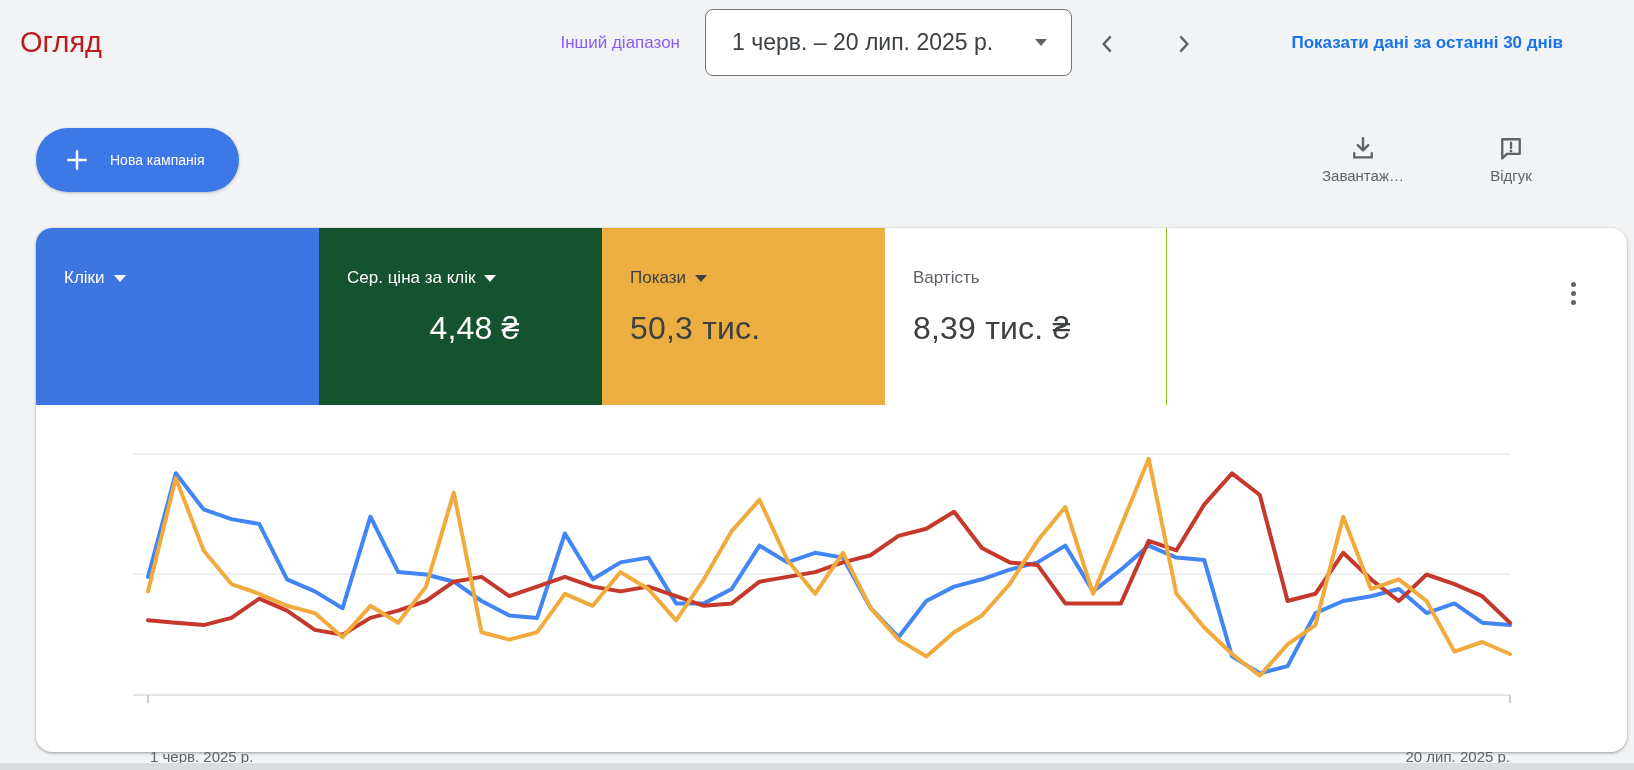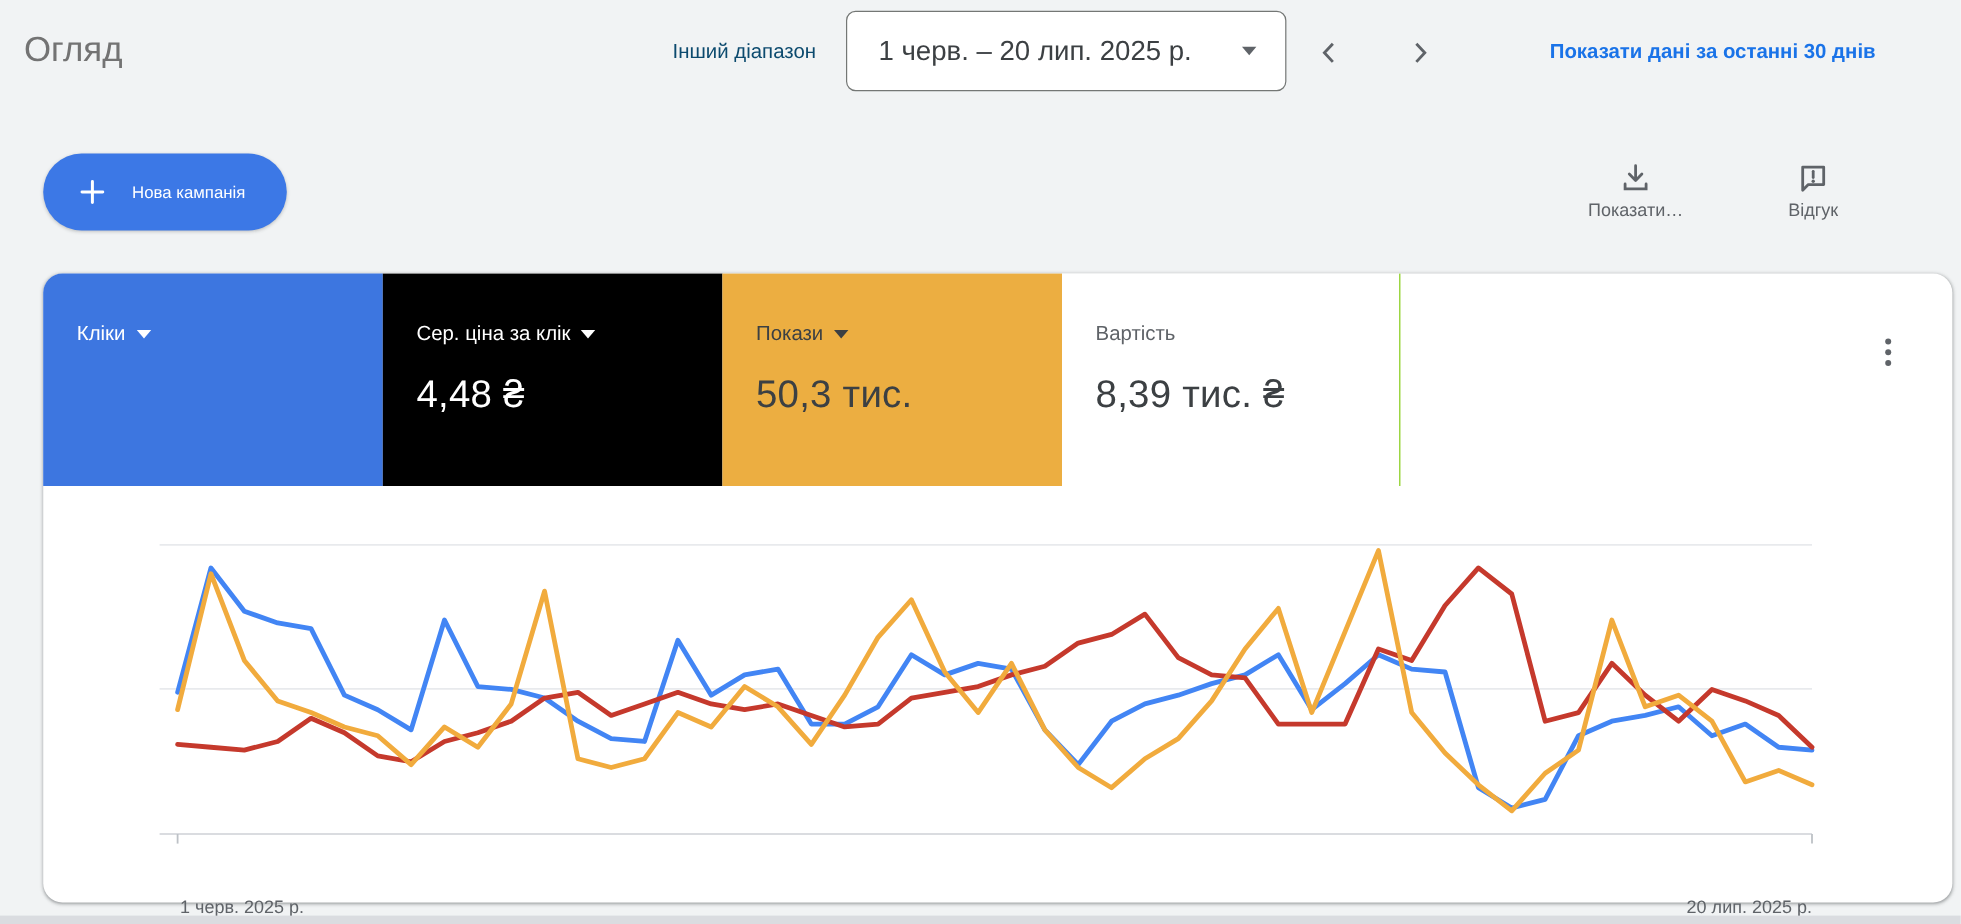--- a/index.html
+++ b/index.html
@@ -4,22 +4,22 @@
 <style>
   * { margin:0; padding:0; box-sizing:border-box; }
   html,body { width:1634px; height:770px; overflow:hidden; }
   body {
     background:#F1F3F4;
     font-family:"Liberation Sans","DejaVu Sans",sans-serif;
     color:#202124;
     position:relative;
   }
   
-  .page-title { position:absolute; left:20px; top:26px; font-size:29px; font-weight:400; color:#737373; }
-  .range-label { position:absolute; right:954px; top:33px; font-size:17px; color:#0c4a6e; white-space:nowrap; }
+  .page-title { position:absolute; left:20px; top:26px; font-size:29px; font-weight:400; color:#b91c1c; }
+  .range-label { position:absolute; right:954px; top:33px; font-size:17px; color:#8b5cf6; white-space:nowrap; }
   .date-btn {
     position:absolute; left:705px; top:9px; width:367px; height:67px;
     background:#fff; border:1px solid #747775; border-radius:8px;
     display:flex; align-items:center; justify-content:space-between;
     padding:0 24px 0 26px; cursor:pointer;
   }
   .date-btn .txt { font-size:23px; color:#3C4043; }
   .caret { display:inline-block; width:0; height:0;
     border-left:6px solid transparent; border-right:6px solid transparent;
     border-top:7px solid currentColor; }
@@ -91,42 +91,42 @@
     <path d="M12 4v16M4 12h16" stroke="#fff" stroke-width="2.3" stroke-linecap="round"></path>
   </svg>
   <span>Нова кампанія</span>
 </button>
 
 <button class="icon-col dl-col">
   <svg width="28" height="28" viewBox="0 0 24 24">
     <path d="M12 3.5v10M7.5 9.5l4.5 4.5 4.5-4.5" fill="none" stroke="#5F6368" stroke-width="2" stroke-linecap="round" stroke-linejoin="round"></path>
     <path d="M4.5 16.5v3.5h15v-3.5" fill="none" stroke="#5F6368" stroke-width="2" stroke-linecap="round"></path>
   </svg>
-  <span class="lbl">Показати…</span>
+  <span class="lbl">Завантаж…</span>
 </button>
 
 <button class="icon-col fb-col">
   <svg width="28" height="28" viewBox="0 0 24 24">
     <path d="M4.5 4.5h15v12.5H8.5l-4 4z" fill="none" stroke="#5F6368" stroke-width="2" stroke-linejoin="round"></path>
     <path d="M12 7.5v4.5" stroke="#5F6368" stroke-width="2" stroke-linecap="round"></path>
     <circle cx="12" cy="14.6" r="1.2" fill="#5F6368"></circle>
   </svg>
   <span class="lbl">Відгук</span>
 </button>
 
 <div class="card">
 
   <div class="tiles">
     <div class="metric-tile first" style="background: rgb(61, 118, 224);">
       <div class="metric-label" style="color: rgb(255, 255, 255);">
         <span>Кліки</span>
         <span class="caret"></span>
       </div>
     </div>
-    <div class="metric-tile" style="background: #000000;">
+    <div class="metric-tile" style="background: #14532d; text-align: center;">
       <div class="metric-label" style="color: rgb(255, 255, 255);">
         <span>Сер. ціна за клік</span>
         <span class="caret"></span>
       </div>
       <div class="metric-value" style="color: rgb(255, 255, 255);">4,48 ₴</div>
     </div>
     <div class="metric-tile" style="background: rgb(236, 174, 65);">
       <div class="metric-label" style="color: rgb(60, 64, 67);">
         <span>Покази</span>
         <span class="caret"></span>

